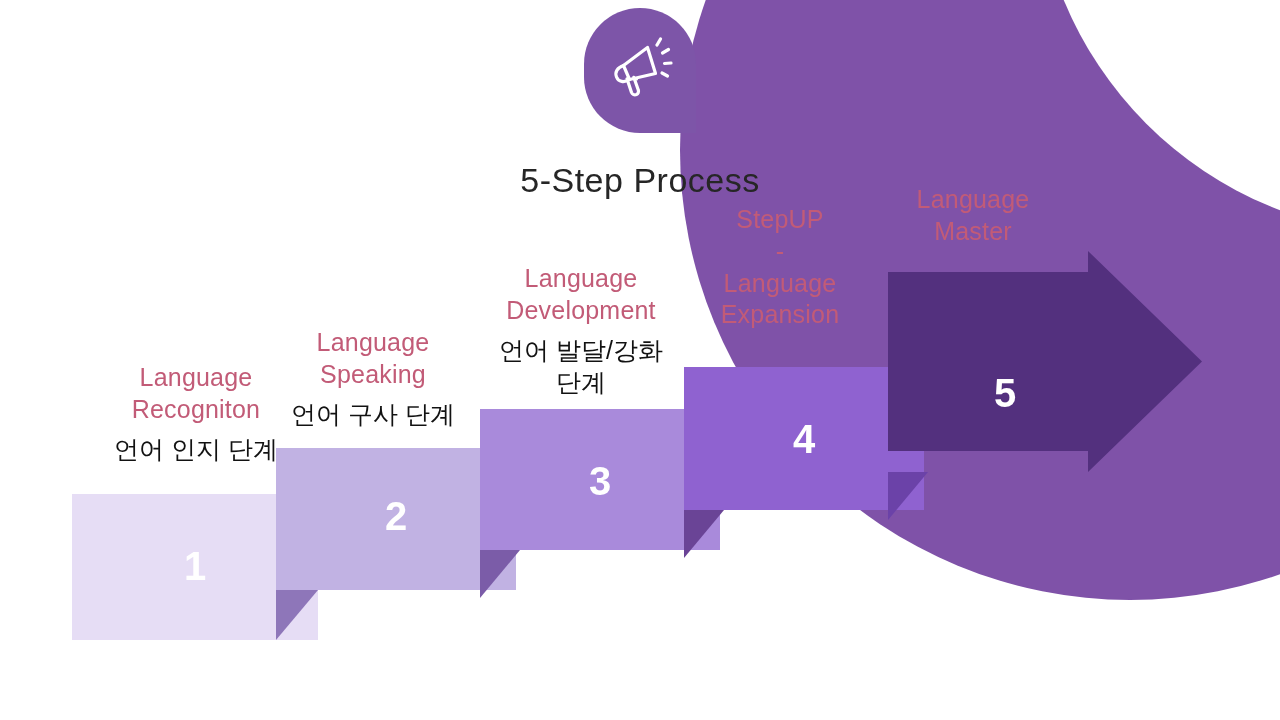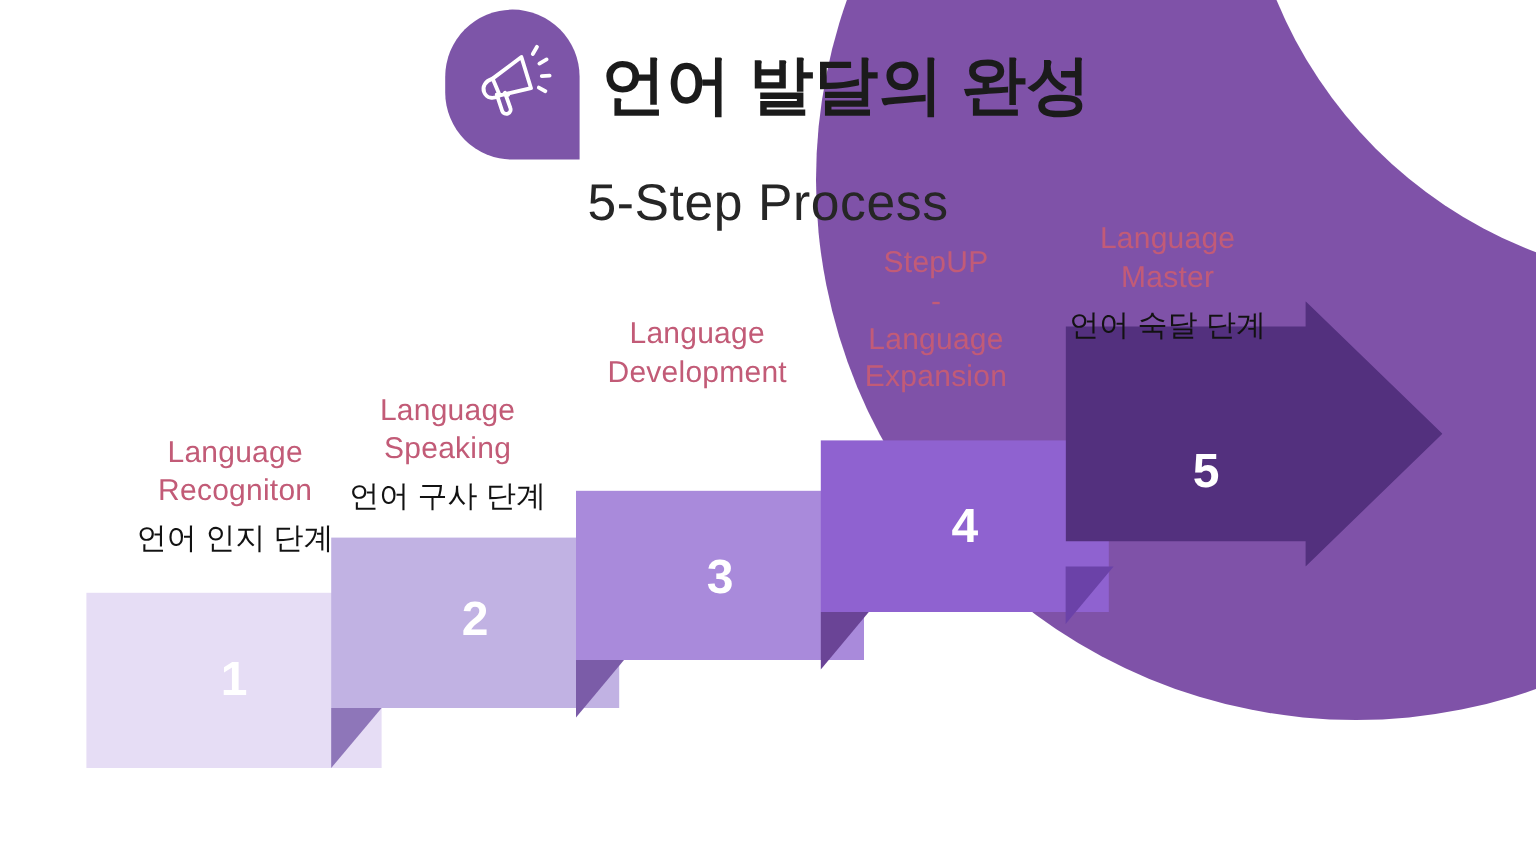--- a/index.html
+++ b/index.html
@@ -66,22 +66,22 @@
   .logo-badge svg { display: block; }
   .main-title {
     font-size: 54px;
     font-weight: bold;
     color: #1b1b1b;
     letter-spacing: 0px;
     line-height: 1.0;
     white-space: nowrap;
   }
   .subtitle {
-    margin-top: 12px;
-    font-size: 43px;
+    margin-top: 28px;
+    font-size: 34px;
     color: #262626;
     font-weight: normal;
     letter-spacing: 0.5px;
   }
 
   
   .steps-layer {
     position: absolute;
     left: 0;
     top: 0;
@@ -161,21 +161,20 @@
             <path d="M20.5 31.5 C14.5 33.5 11.5 38 13.5 43 C15.5 48 21 49 26.5 45.5"></path>
             <path d="M24 44.8 L28.5 58.5 C29.3 60.6 31.5 61.4 33.4 60.6 C35.2 59.8 36 57.7 35.2 55.7 L30.8 43.3"></path>
             <circle cx="33.5" cy="45.0" r="1.6" fill="#ffffff" stroke="none"></circle>
             <path d="M54 11 L57.5 5"></path>
             <path d="M59.5 19 L65.5 15.5"></path>
             <path d="M61.5 29.5 L68 29"></path>
             <path d="M59 39 L64.5 42"></path>
           </g>
         </svg>
       </div>
-      <div class="main-title">언어 발달의 완성</div>
     </div>
     <div class="subtitle">5-Step Process</div>
   </div>
 
   <div class="steps-layer">
 
     <div class="step" style="left:72px; top:494px; width:246px; height:146px;">
       <div class="step-body" style="background:#E6DDF5;"></div>
       <div class="step-num" style="top:52px; left:60px; right:60px;">1</div>
     </div>
@@ -220,28 +219,29 @@
 
   <div class="label" style="left:258px; top:327px; width:230px;">
     <div class="label-en">Language
 Speaking</div>
     <div class="label-ko">언어 구사 단계</div>
   </div>
 
   <div class="label" style="left:468px; top:263px; width:226px;">
     <div class="label-en">Language
 Development</div>
+    <div class="label-ko">언어 발달/강화
+단계</div>
   </div>
 
   <div class="label" style="left:676px; top:204px; width:208px;">
     <div class="label-en">StepUP
 -
 Language
 Expansion</div>
   </div>
 
   <div class="label" style="left:878px; top:184px; width:190px;">
     <div class="label-en">Language
 Master</div>
-    <div class="label-ko">언어 숙달 단계</div>
   </div>
 
 </div>
 
 </body></html>

